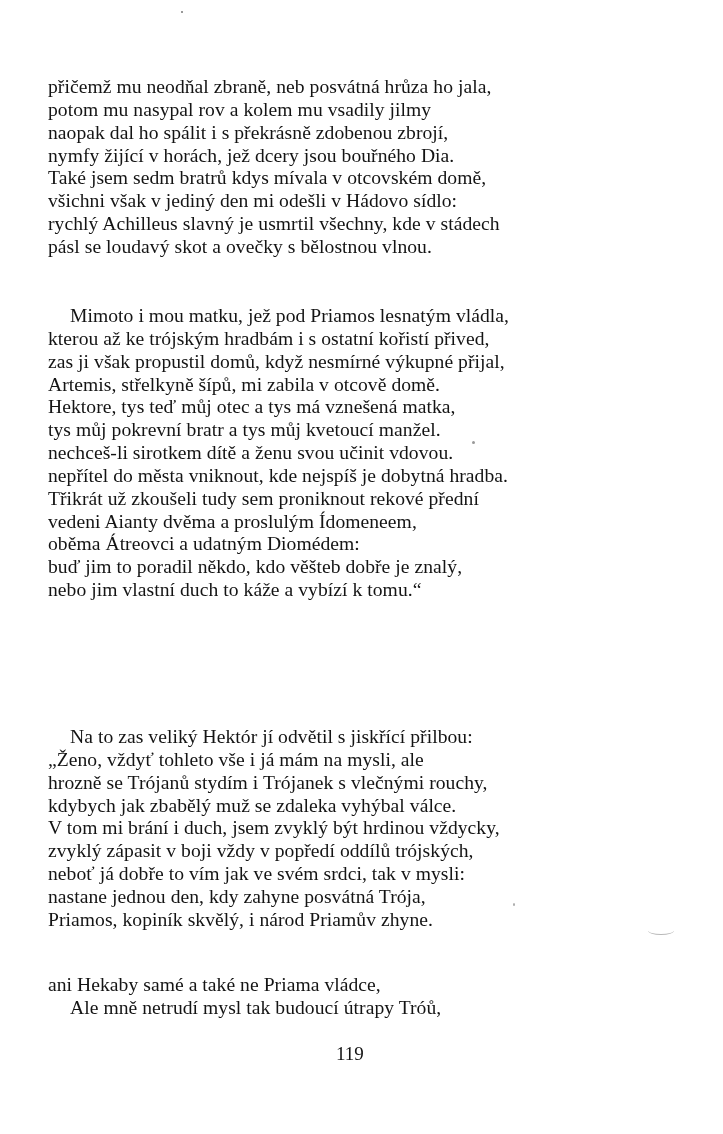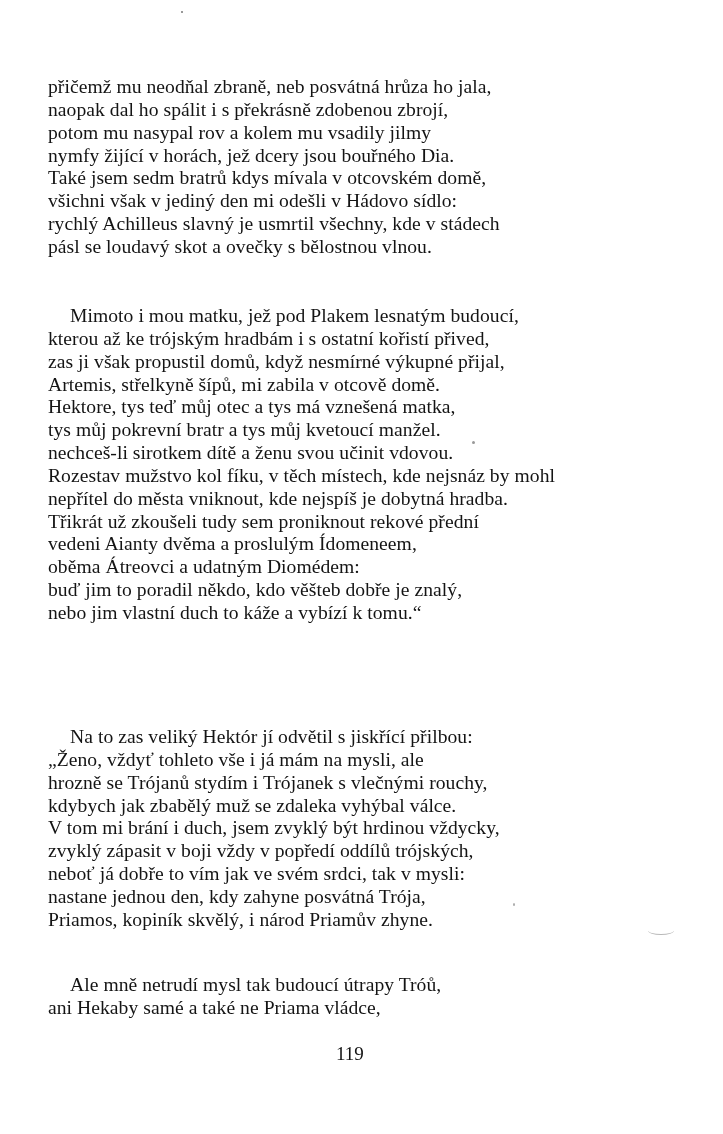--- a/index.html
+++ b/index.html
@@ -34,38 +34,37 @@
 
 <div class="page">
 
   <div class="speck" style="left:181px;top:11px;width:2px;height:2px;"></div>
   <div class="speck" style="left:472px;top:441px;width:3px;height:3px;background:#999;"></div>
   <div class="speck" style="left:513px;top:903px;width:2px;height:3px;background:#aaa;"></div>
   <div class="mark"></div>
 
   <div class="stanza" id="s1">
     <span class="line">přičemž mu neodňal zbraně, neb posvátná hrůza ho jala,</span>
+    <span class="line">potom mu nasypal rov a kolem mu vsadily jilmy</span>
     <span class="line">naopak dal ho spálit i s překrásně zdobenou zbrojí,</span>
-    <span class="line">potom mu nasypal rov a kolem mu vsadily jilmy</span>
     <span class="line">nymfy žijící v horách, jež dcery jsou bouřného Dia.</span>
     <span class="line">Také jsem sedm bratrů kdys mívala v otcovském domě,</span>
     <span class="line">všichni však v jediný den mi odešli v Hádovo sídlo:</span>
     <span class="line">rychlý Achilleus slavný je usmrtil všechny, kde v stádech</span>
     <span class="line">pásl se loudavý skot a ovečky s bělostnou vlnou.</span>
   </div>
 
   <div class="stanza" id="s2">
-    <span class="line indent">Mimoto i mou matku, jež pod Plakem lesnatým budoucí,</span>
+    <span class="line indent">Mimoto i mou matku, jež pod Priamos lesnatým vládla,</span>
     <span class="line">kterou až ke trójským hradbám i s ostatní kořistí přived,</span>
     <span class="line">zas ji však propustil domů, když nesmírné výkupné přijal,</span>
     <span class="line">Artemis, střelkyně šípů, mi zabila v otcově domě.</span>
     <span class="line">Hektore, tys teď můj otec a tys má vznešená matka,</span>
     <span class="line">tys můj pokrevní bratr a tys můj kvetoucí manžel.</span>
     <span class="line">nechceš-li sirotkem dítě a ženu svou učinit vdovou.</span>
-    <span class="line">Rozestav mužstvo kol fíku, v těch místech, kde nejsnáz by mohl</span>
     <span class="line">nepřítel do města vniknout, kde nejspíš je dobytná hradba.</span>
     <span class="line">Třikrát už zkoušeli tudy sem proniknout rekové přední</span>
     <span class="line">vedeni Aianty dvěma a proslulým Ídomeneem,</span>
     <span class="line">oběma Átreovci a udatným Diomédem:</span>
     <span class="line">buď jim to poradil někdo, kdo věšteb dobře je znalý,</span>
     <span class="line">nebo jim vlastní duch to káže a vybízí k tomu.“</span>
   </div>
 
   <div class="stanza" id="s3">
     <span class="line indent">Na to zas veliký Hektór jí odvětil s jiskřící přilbou:</span>
@@ -73,18 +72,18 @@
     <span class="line">hrozně se Trójanů stydím i Trójanek s vlečnými rouchy,</span>
     <span class="line">kdybych jak zbabělý muž se zdaleka vyhýbal válce.</span>
     <span class="line">V tom mi brání i duch, jsem zvyklý být hrdinou vždycky,</span>
     <span class="line">zvyklý zápasit v boji vždy v popředí oddílů trójských,</span>
     <span class="line">neboť já dobře to vím jak ve svém srdci, tak v mysli:</span>
     <span class="line">nastane jednou den, kdy zahyne posvátná Trója,</span>
     <span class="line">Priamos, kopiník skvělý, i národ Priamův zhyne.</span>
   </div>
 
   <div class="stanza" id="s4">
+    <span class="line">ani Hekaby samé a také ne Priama vládce,</span>
     <span class="line indent">Ale mně netrudí mysl tak budoucí útrapy Tróů,</span>
-    <span class="line">ani Hekaby samé a také ne Priama vládce,</span>
   </div>
 
   <div class="page-number">119</div>
 </div>
 
 </body></html>

